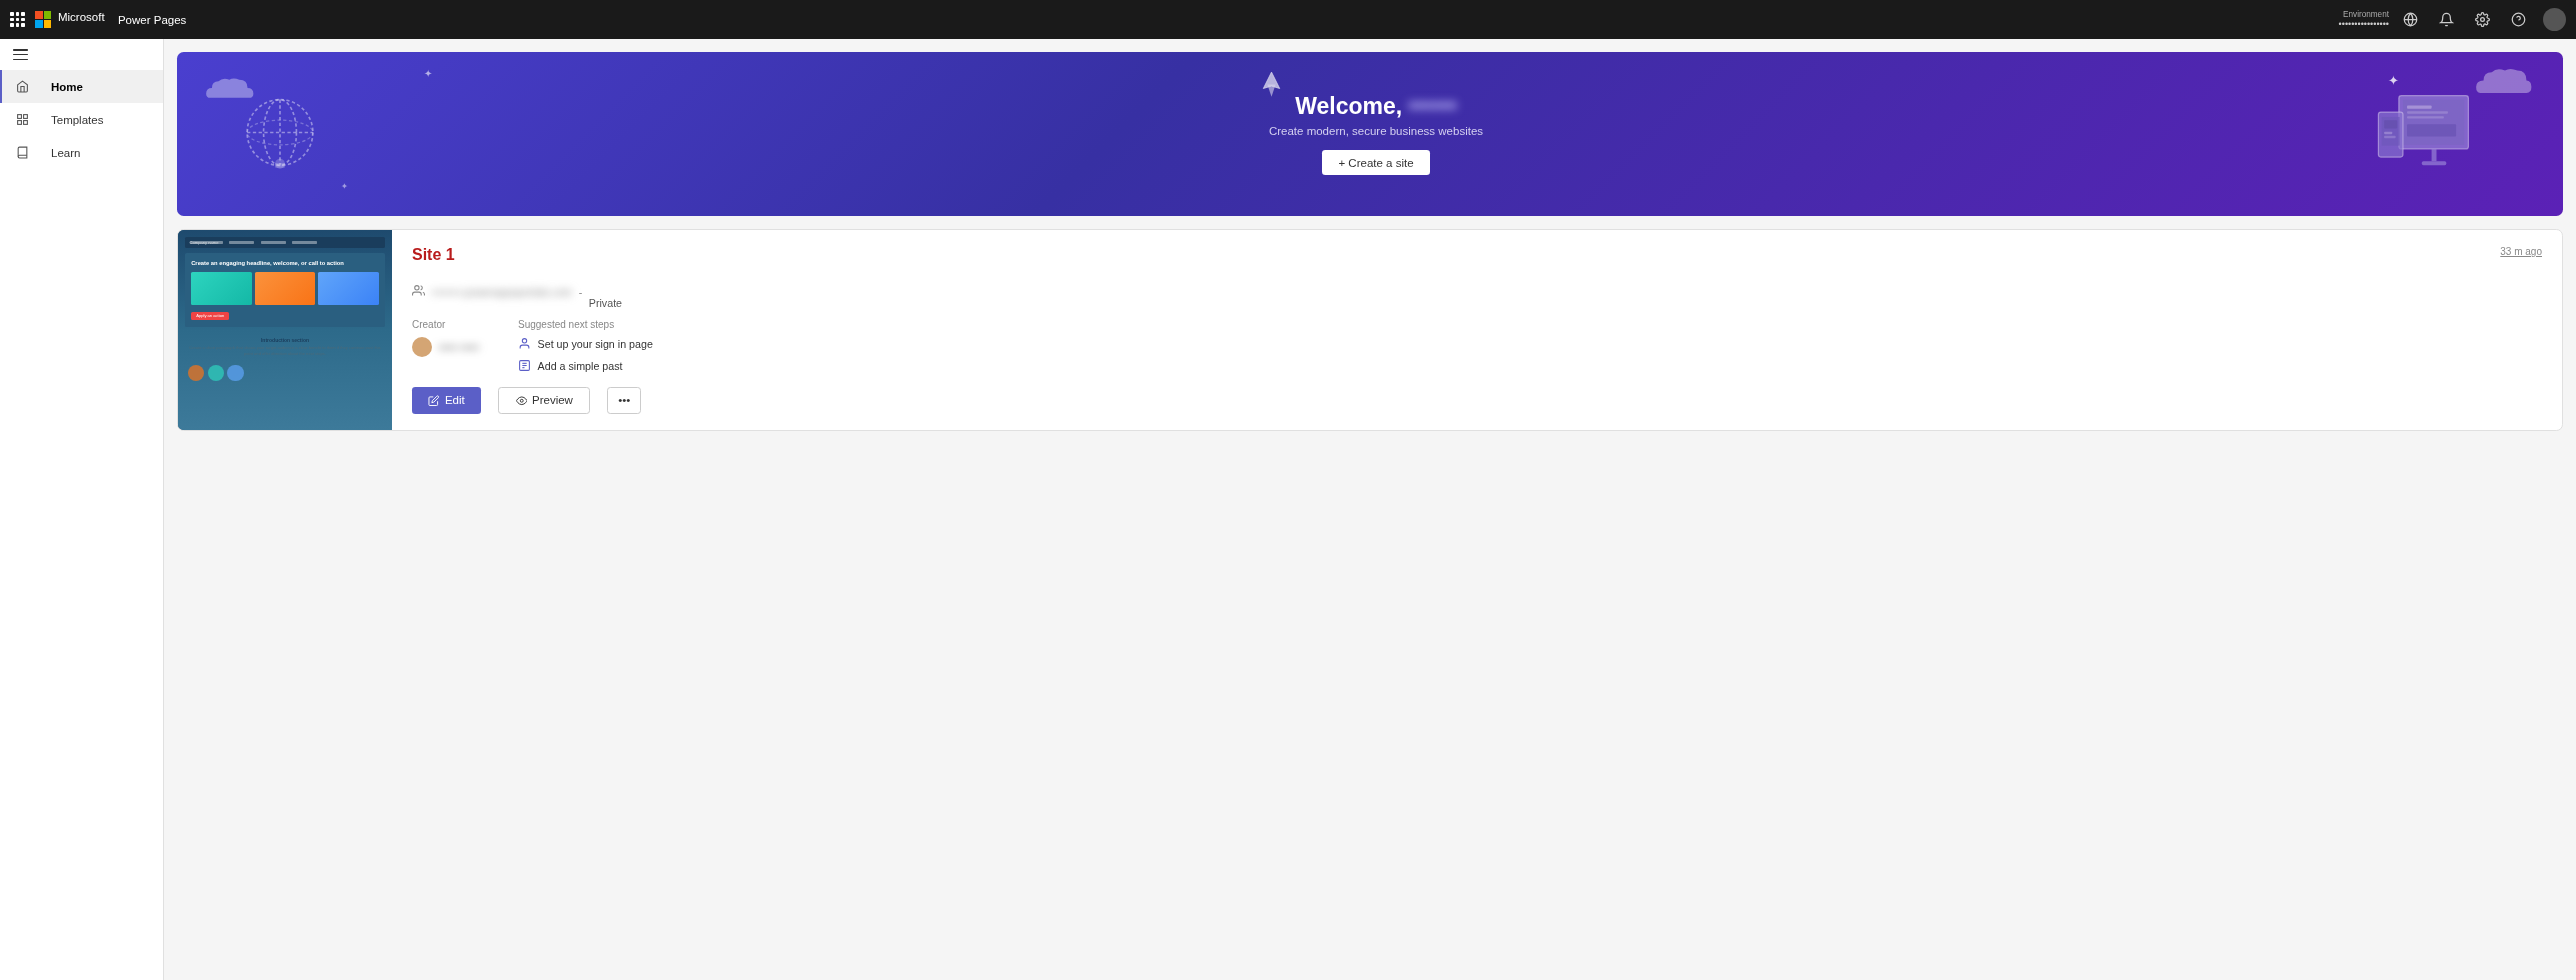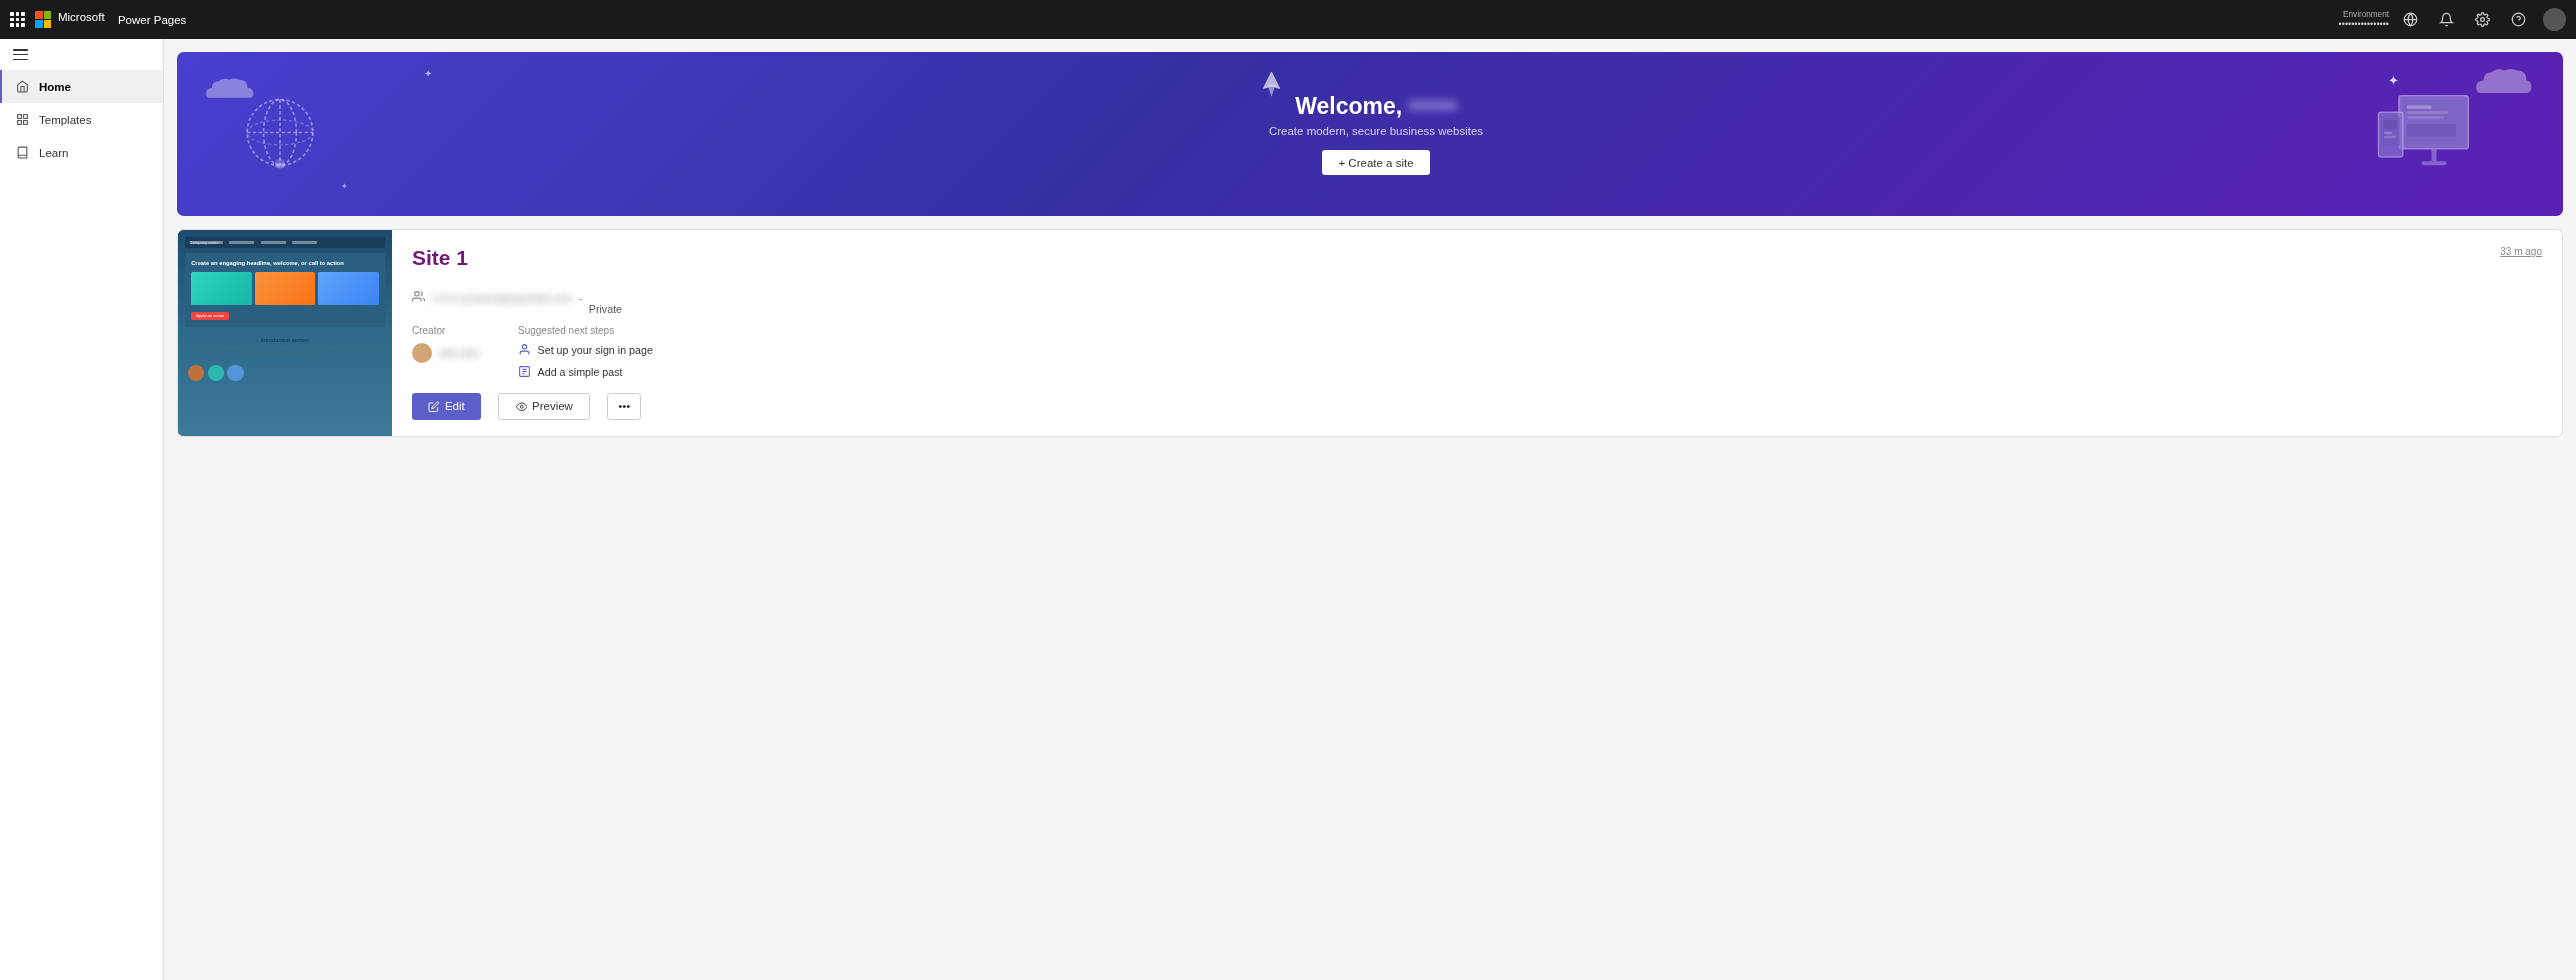--- a/index.html
+++ b/index.html
@@ -121,21 +121,21 @@
       background: #333;
       border-radius: 0.8px;
     }
     .sidebar-nav {
       display: flex;
       flex-direction: column;
     }
     .sidebar-item {
       display: flex;
       align-items: center;
-      gap: 9px;
+      gap: 21px;
       padding: 10px 13px;
       cursor: pointer;
       font-size: 11.5px;
       color: #333;
       border-left: 2.5px solid transparent;
       position: relative;
     }
     .sidebar-item.active {
       border-left: 2.5px solid #5b5fc7;
       background: #f0f0f0;
@@ -330,23 +330,23 @@
       display: flex;
       flex-direction: column;
       gap: 10px;
     }
     .site-header-row {
       display: flex;
       justify-content: space-between;
       align-items: flex-start;
     }
     .site-name {
-      font-size: 21px;
+      font-size: 16px;
       font-weight: 600;
-      color: #701a75;
+      color: #b91c1c;
     }
     .site-timestamp {
       font-size: 10px;
       color: #888;
       text-decoration: underline;
     }
     .site-url-row {
       display: flex;
       align-items: center;
       gap: 6.6px;

